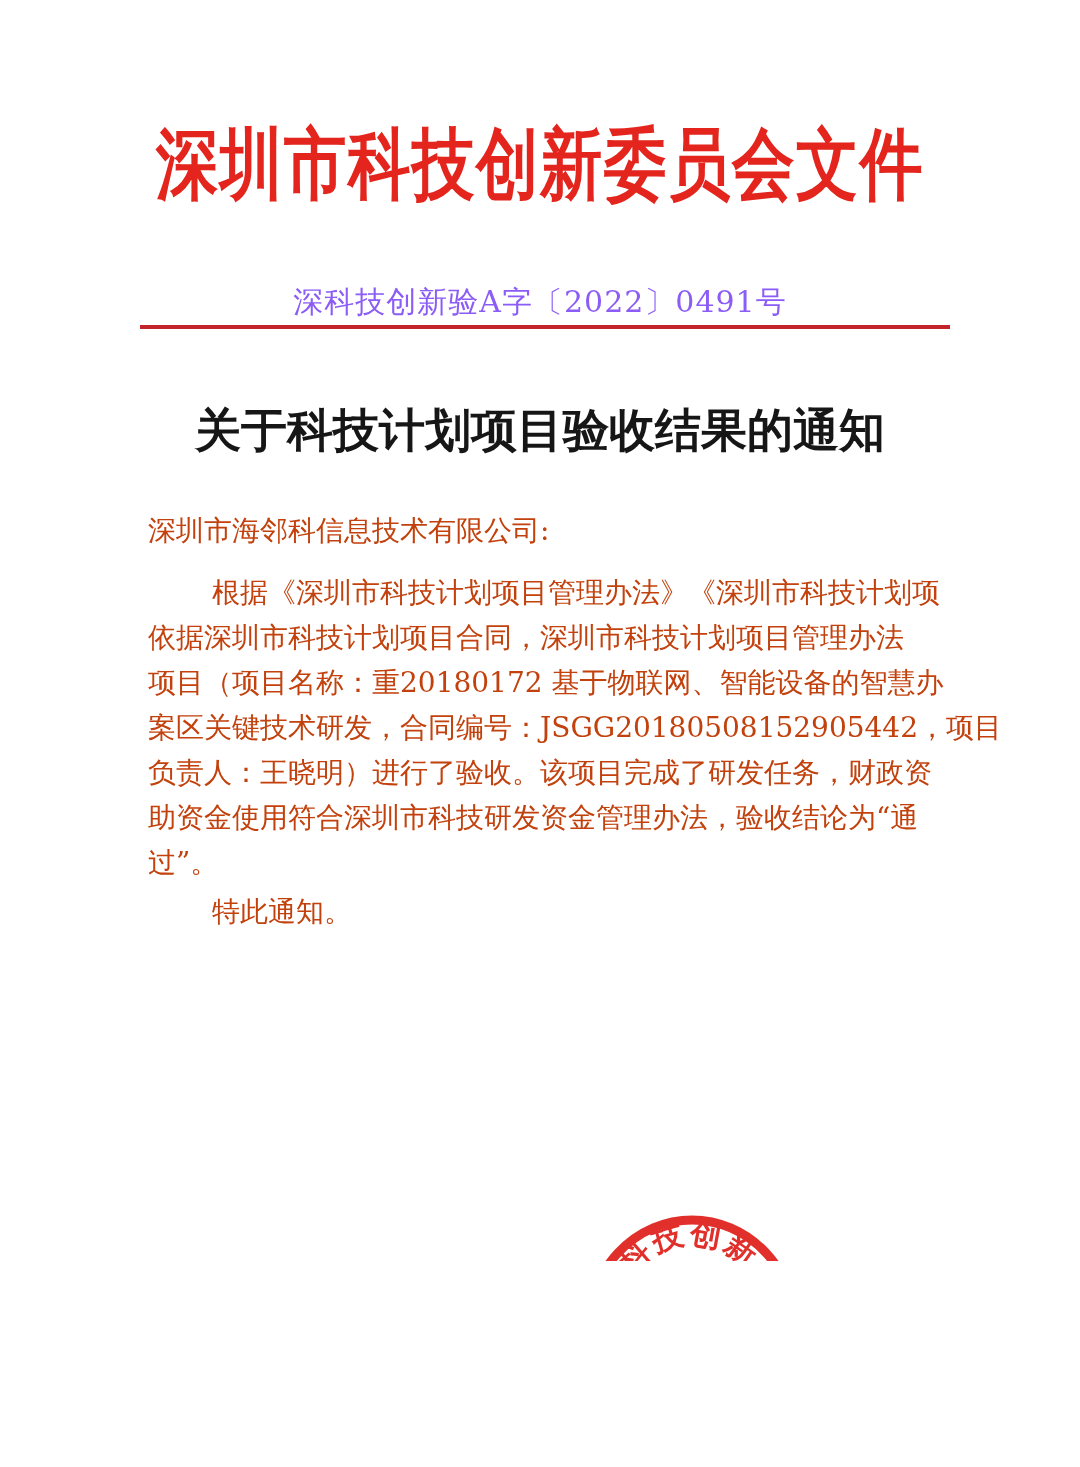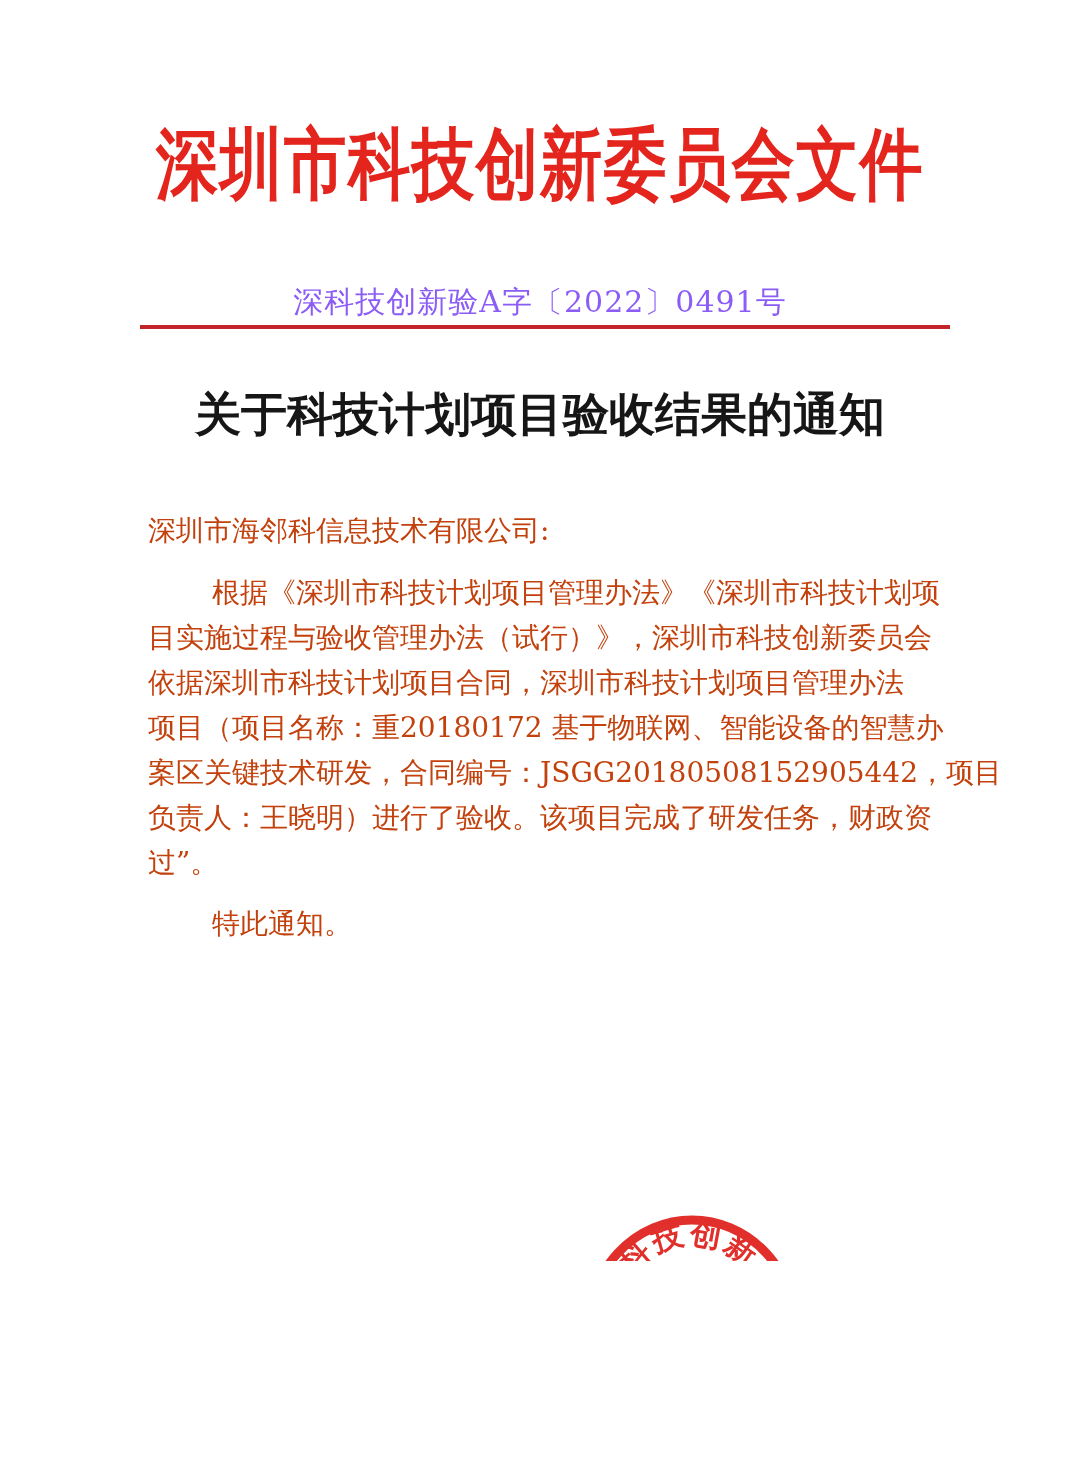--- a/index.html
+++ b/index.html
@@ -31,38 +31,38 @@
     font-size:30px;
     color:#8b5cf6;
     letter-spacing:1px;
   }
   .red-divider{
     position:absolute;top:325px;left:140px;
     width:810px;height:4px;
     background:#c2242a;
   }
   .notice-title{
-    position:absolute;top:384px;left:0;width:1080px;
+    position:absolute;top:400px;left:0;width:1080px;
     text-align:center;
     font-family:"DejaVu Sans","Liberation Sans",sans-serif;
     font-weight:900;
     font-size:46px;
     color:#161616;
     letter-spacing:0px;
   }
   .body-block{
     position:absolute;top:508px;left:148px;width:816px;
     font-size:28px;
     line-height:45px;
     color:#c2410c;
   }
   .salutation{margin-bottom:17px;}
   .para-line{white-space:nowrap;}
   .indent{padding-left:64px;}
-  .closing{margin-top:16px;}
+  .closing{margin-top:4px;}
   .signature-block{
     position:absolute;top:1310px;left:540px;width:340px;
     text-align:center;
     font-size:33px;
     line-height:47px;
     color:#2b2b2b;
     z-index:1;
   }
   .official-seal{
     position:absolute;left:577px;top:1210px;
@@ -82,25 +82,25 @@
 
   <div class="doc-number">深科技创新验A字〔2022〕0491号</div>
 
   <div class="red-divider"></div>
 
   <div class="notice-title">关于科技计划项目验收结果的通知</div>
 
   <div class="body-block">
     <div class="salutation">深圳市海邻科信息技术有限公司:</div>
     <div class="para-line indent">根据《深圳市科技计划项目管理办法》《深圳市科技计划项</div>
-    <div class="para-line">目实施过程与验收管理办法（试行）》，深圳市科技创新委员会</div>
     <div class="para-line">依据深圳市科技计划项目合同，深圳市科技计划项目管理办法</div>
     <div class="para-line">项目（项目名称：重20180172 基于物联网、智能设备的智慧办</div>
     <div class="para-line">案区关键技术研发，合同编号：JSGG20180508152905442，项目</div>
     <div class="para-line">负责人：王晓明）进行了验收。该项目完成了研发任务，财政资</div>
+    <div class="para-line">助资金使用符合深圳市科技研发资金管理办法，验收结论为“通</div>
     <div class="para-line">过”。</div>
     <div class="para-line indent closing">特此通知。</div>
   </div>
 
   <div class="signature-block">
     <div>深圳市科技创新委员会</div>
     <div>2022年07月03日</div>
   </div>
 
   <div class="official-seal">

